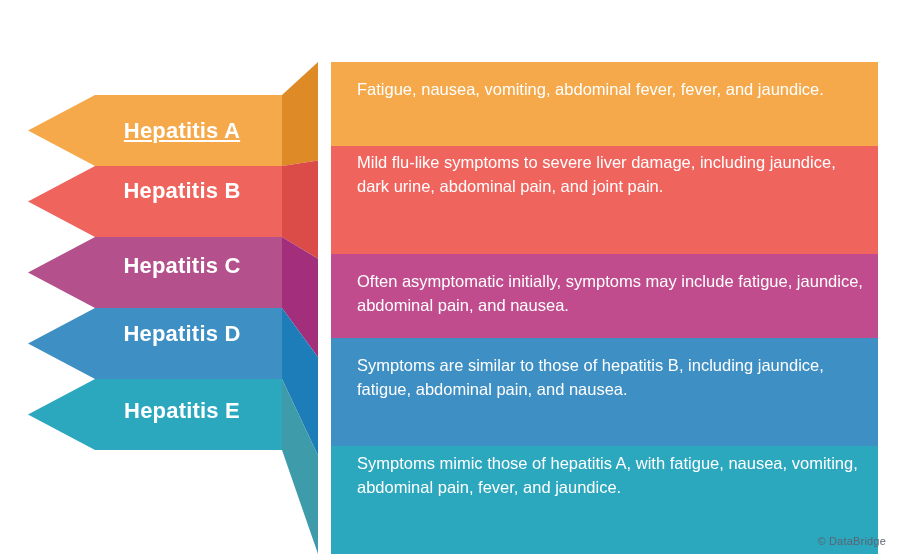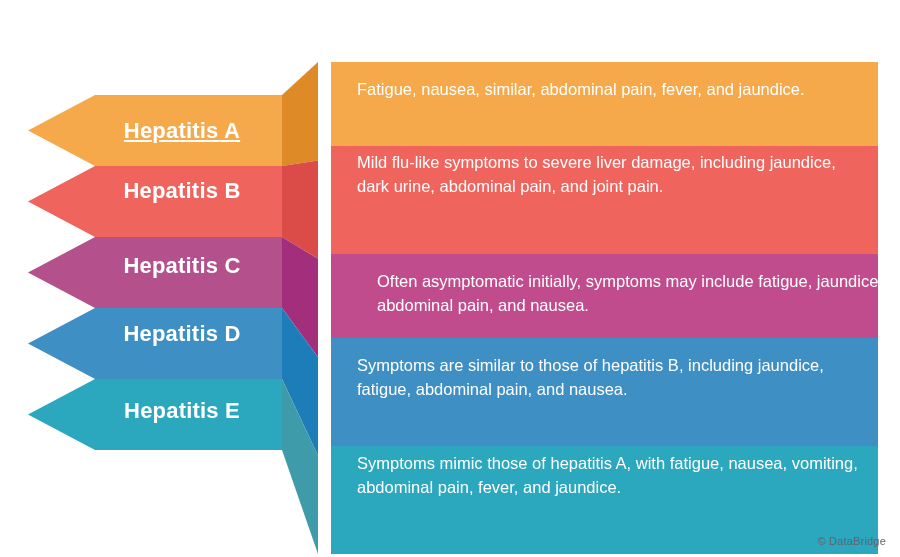--- a/index.html
+++ b/index.html
@@ -82,21 +82,21 @@
   </svg>
 
   <div id="labels-layer">
       <div class="chevron-label" style="top: 95px; height: 71px; text-decoration: underline;">Hepatitis A</div>
       <div class="chevron-label" style="top: 166px; height: 50px;">Hepatitis B</div>
       <div class="chevron-label" style="top: 237px; height: 58px;">Hepatitis C</div>
       <div class="chevron-label" style="top: 298px; height: 71px;">Hepatitis D</div>
       <div class="chevron-label" style="top: 379px; height: 64px;">Hepatitis E</div>
     </div>
   <div id="descriptions-layer">
-      <div class="desc-text" style="top: 78px;">Fatigue, nausea, similar, abdominal pain, fever, and jaundice.</div>
+      <div class="desc-text" style="top: 78px;">Fatigue, nausea, vomiting, abdominal fever, fever, and jaundice.</div>
       <div class="desc-text" style="top: 151px;">Mild flu-like symptoms to severe liver damage, including jaundice, dark urine, abdominal pain, and joint pain.</div>
-      <div class="desc-text" style="top: 270px; margin-left: 20px;">Often asymptomatic initially, symptoms may include fatigue, jaundice, abdominal pain, and nausea.</div>
+      <div class="desc-text" style="top: 270px;">Often asymptomatic initially, symptoms may include fatigue, jaundice, abdominal pain, and nausea.</div>
       <div class="desc-text" style="top: 354px;">Symptoms are similar to those of hepatitis B, including jaundice, fatigue, abdominal pain, and nausea.</div>
       <div class="desc-text" style="top: 452px;">Symptoms mimic those of hepatitis A, with fatigue, nausea, vomiting, abdominal pain, fever, and jaundice.</div>
     </div>
 
   <div class="credit">© DataBridge</div>
 </div>
 
 </body></html>

